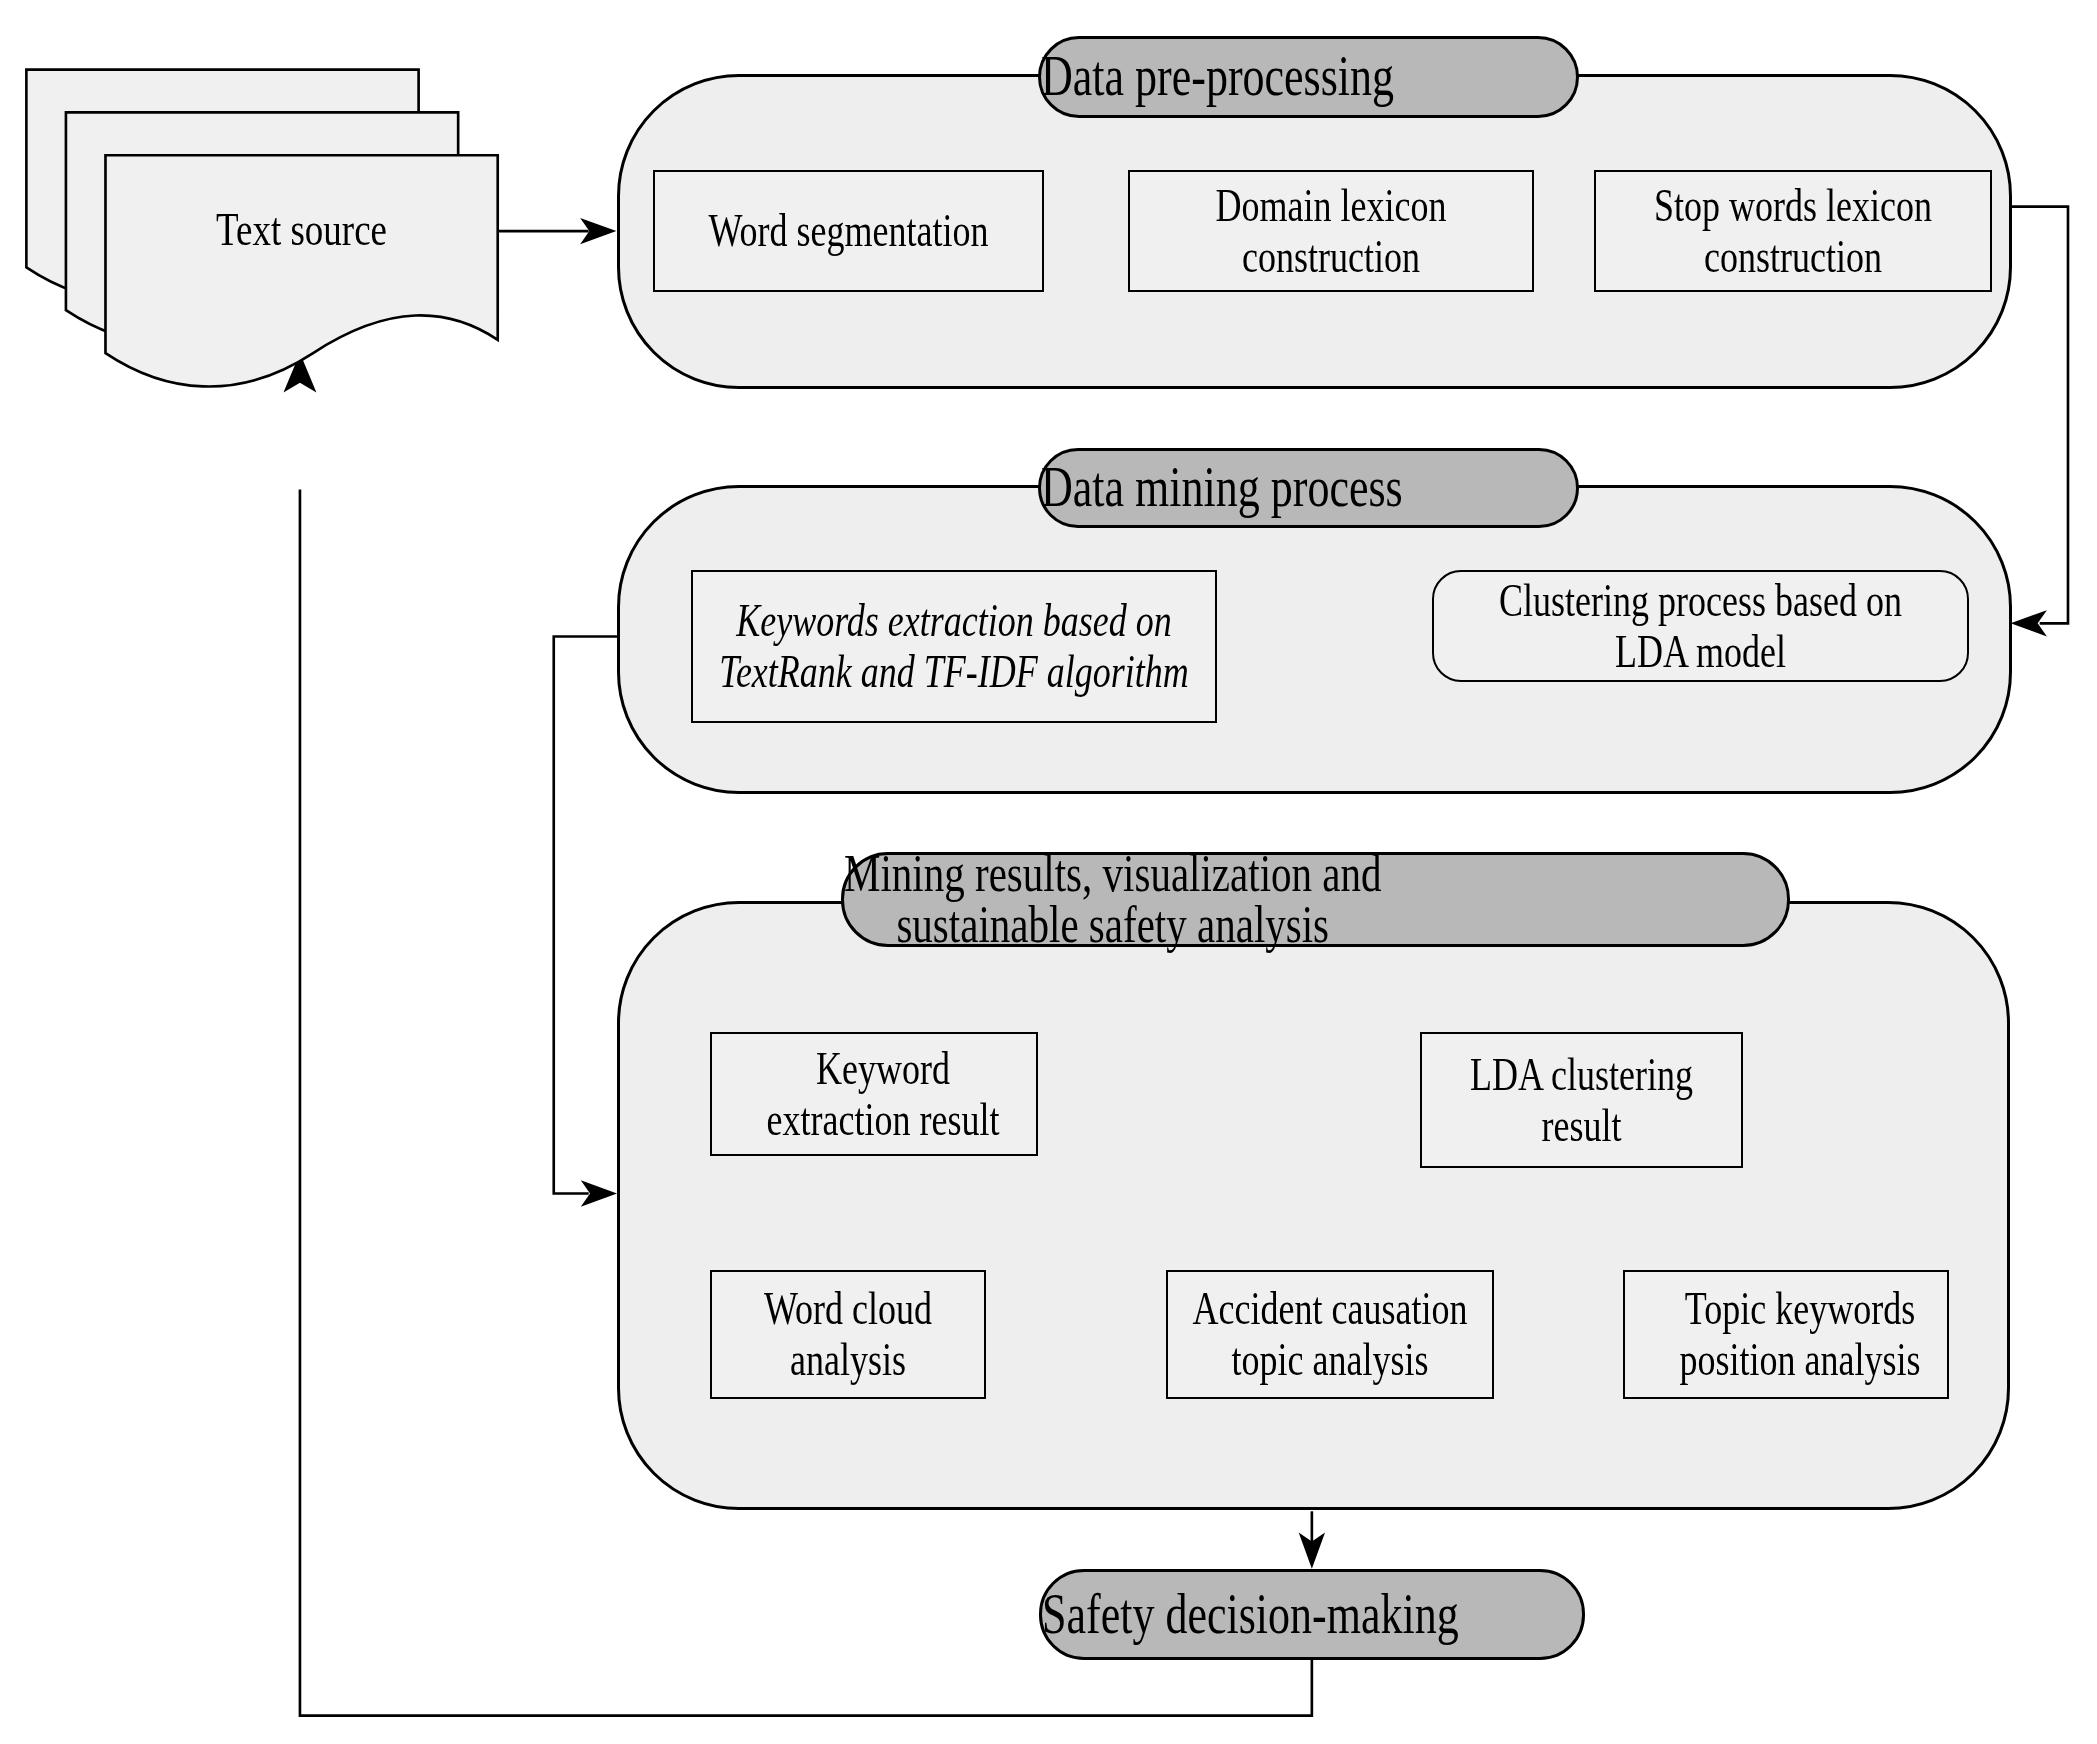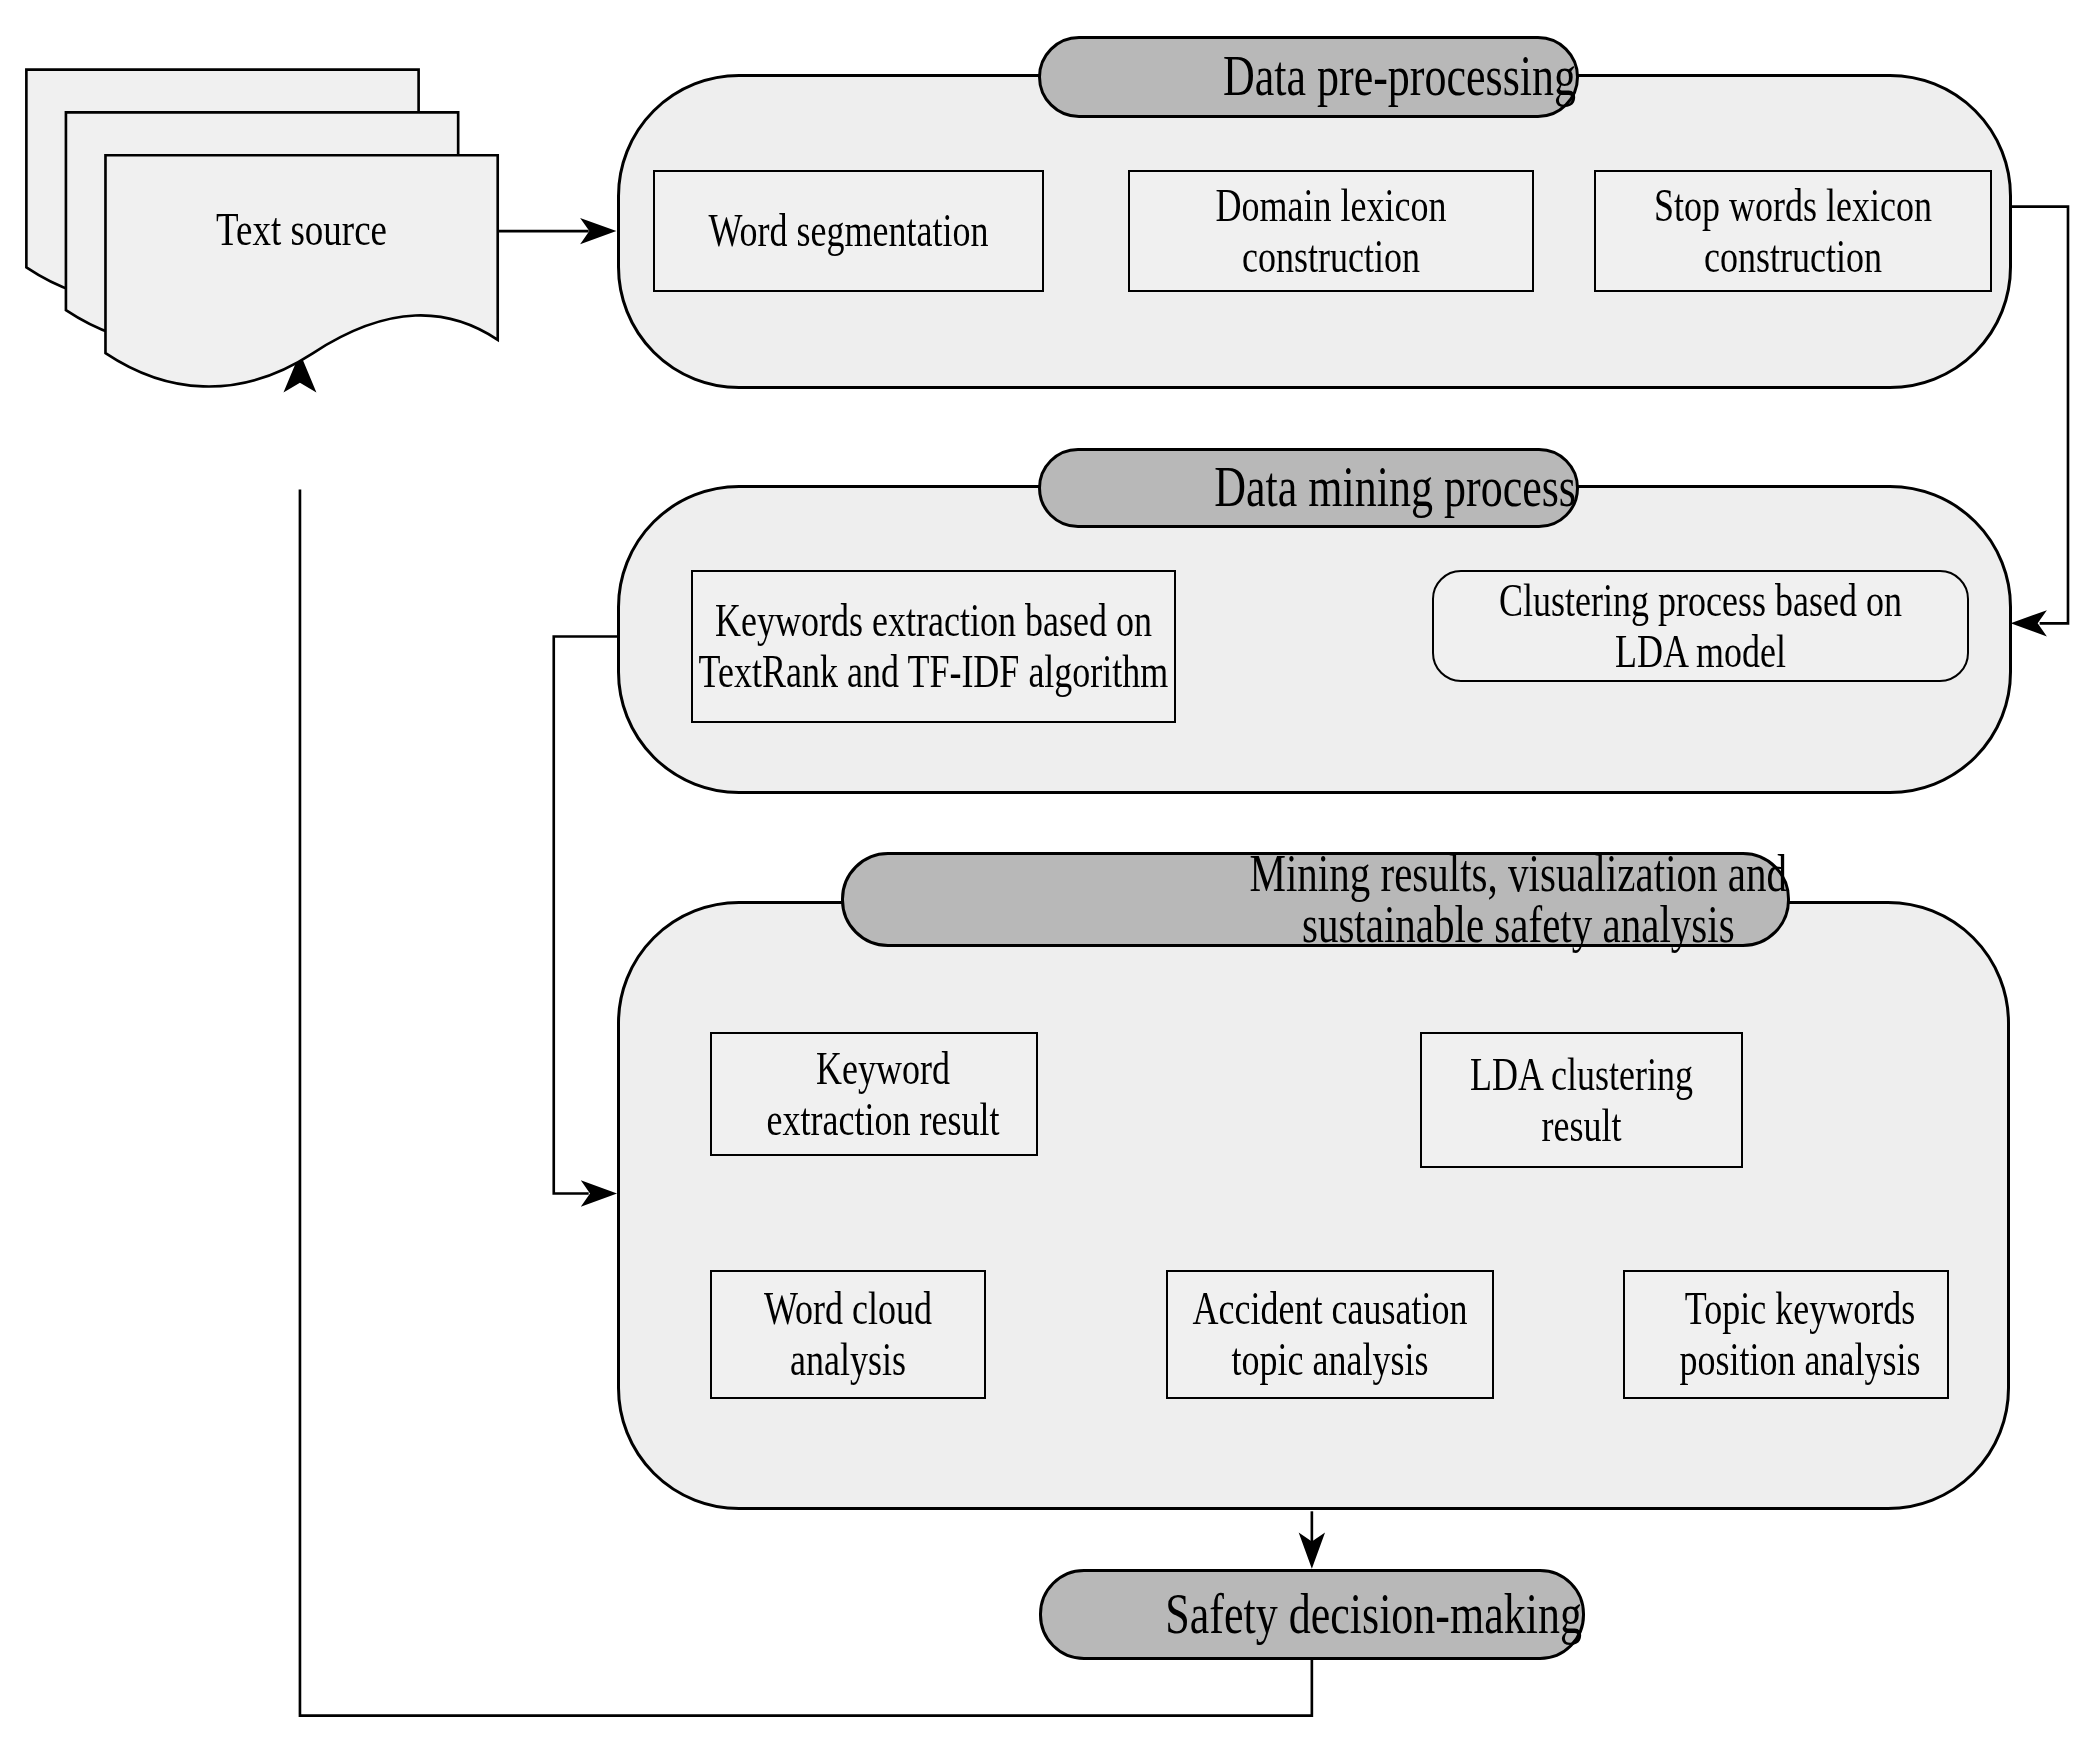--- a/index.html
+++ b/index.html
@@ -19,21 +19,21 @@
   .container{
     position:absolute;
     background:var(--container-fill);
     border:3.3px solid var(--stroke);
     border-radius:122px;
   }
   .pill{
     position:absolute;
     background:var(--pill-fill);
     border:3.3px solid var(--stroke);
-    display:flex;align-items:center;justify-content:flex-end;
+    display:flex;align-items:center;justify-content:flex-start;
     text-align:center;
     z-index:4;
   }
   .node-box{
     position:absolute;
     background:var(--box-fill);
     border:2.6px solid var(--stroke);
     display:flex;align-items:center;justify-content:center;
     text-align:center;
     z-index:3;
@@ -109,21 +109,21 @@
   </div>
   <div class="node-box" style="left:1594px;top:170px;width:398px;height:122px;">
     <span class="label">Stop words lexicon
 construction</span>
   </div>
 
   <div class="container" style="left:617px;top:485px;width:1395px;height:309px;"></div>
   <div class="pill" style="left:1038px;top:448px;width:541px;height:80px;border-radius:40px;">
     <span class="label">Data mining process</span>
   </div>
-  <div class="node-box" style="left:691px;top:570px;width:485px;height:153px;">
+  <div class="node-box" style="left:691px;top:570px;width:526px;height:153px;font-style:italic;">
     <span class="label">Keywords extraction based on
 TextRank and TF-IDF algorithm</span>
   </div>
   <div class="node-box" style="left:1432px;top:570px;width:537px;height:112px;border-radius:29px;">
     <span class="label">Clustering process based on
 LDA model</span>
   </div>
 
   <div class="container" style="left:617px;top:901px;width:1393px;height:609px;"></div>
   <div class="pill two-line" style="left:841px;top:852px;width:949px;height:95px;border-radius:47px;">

